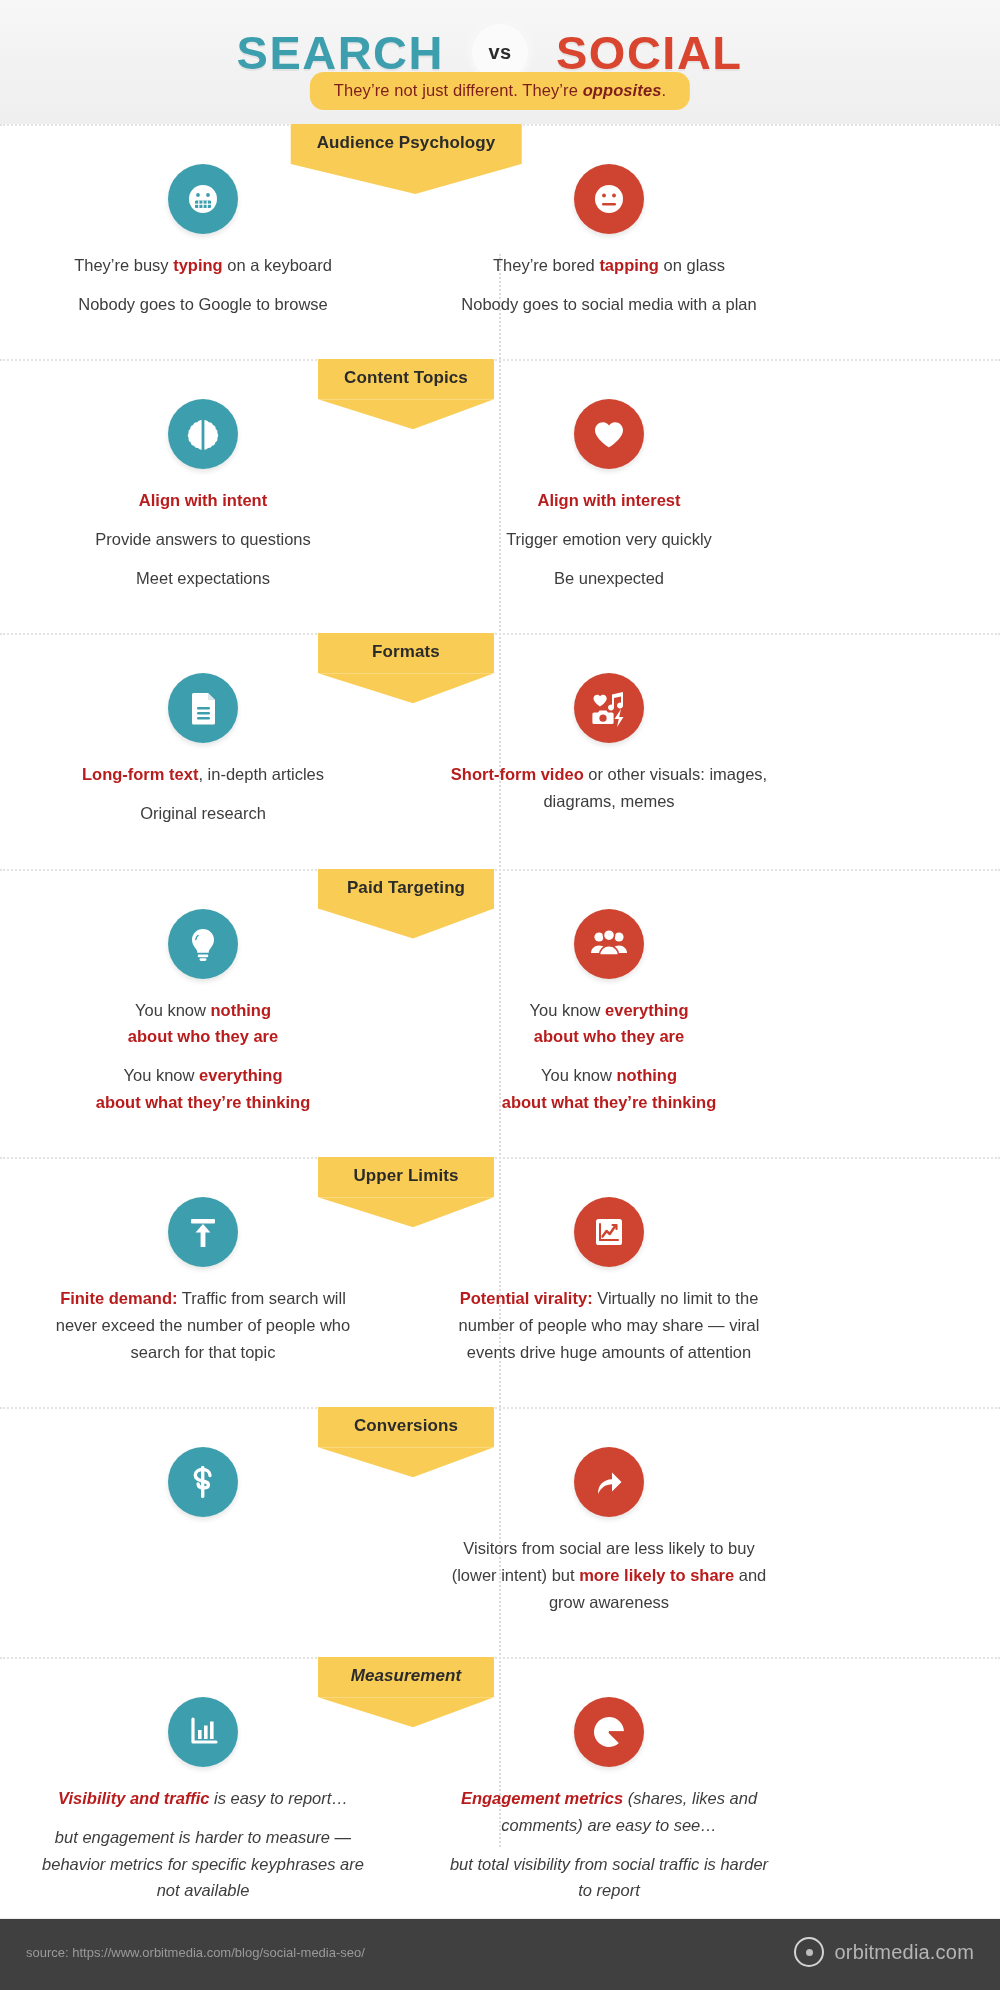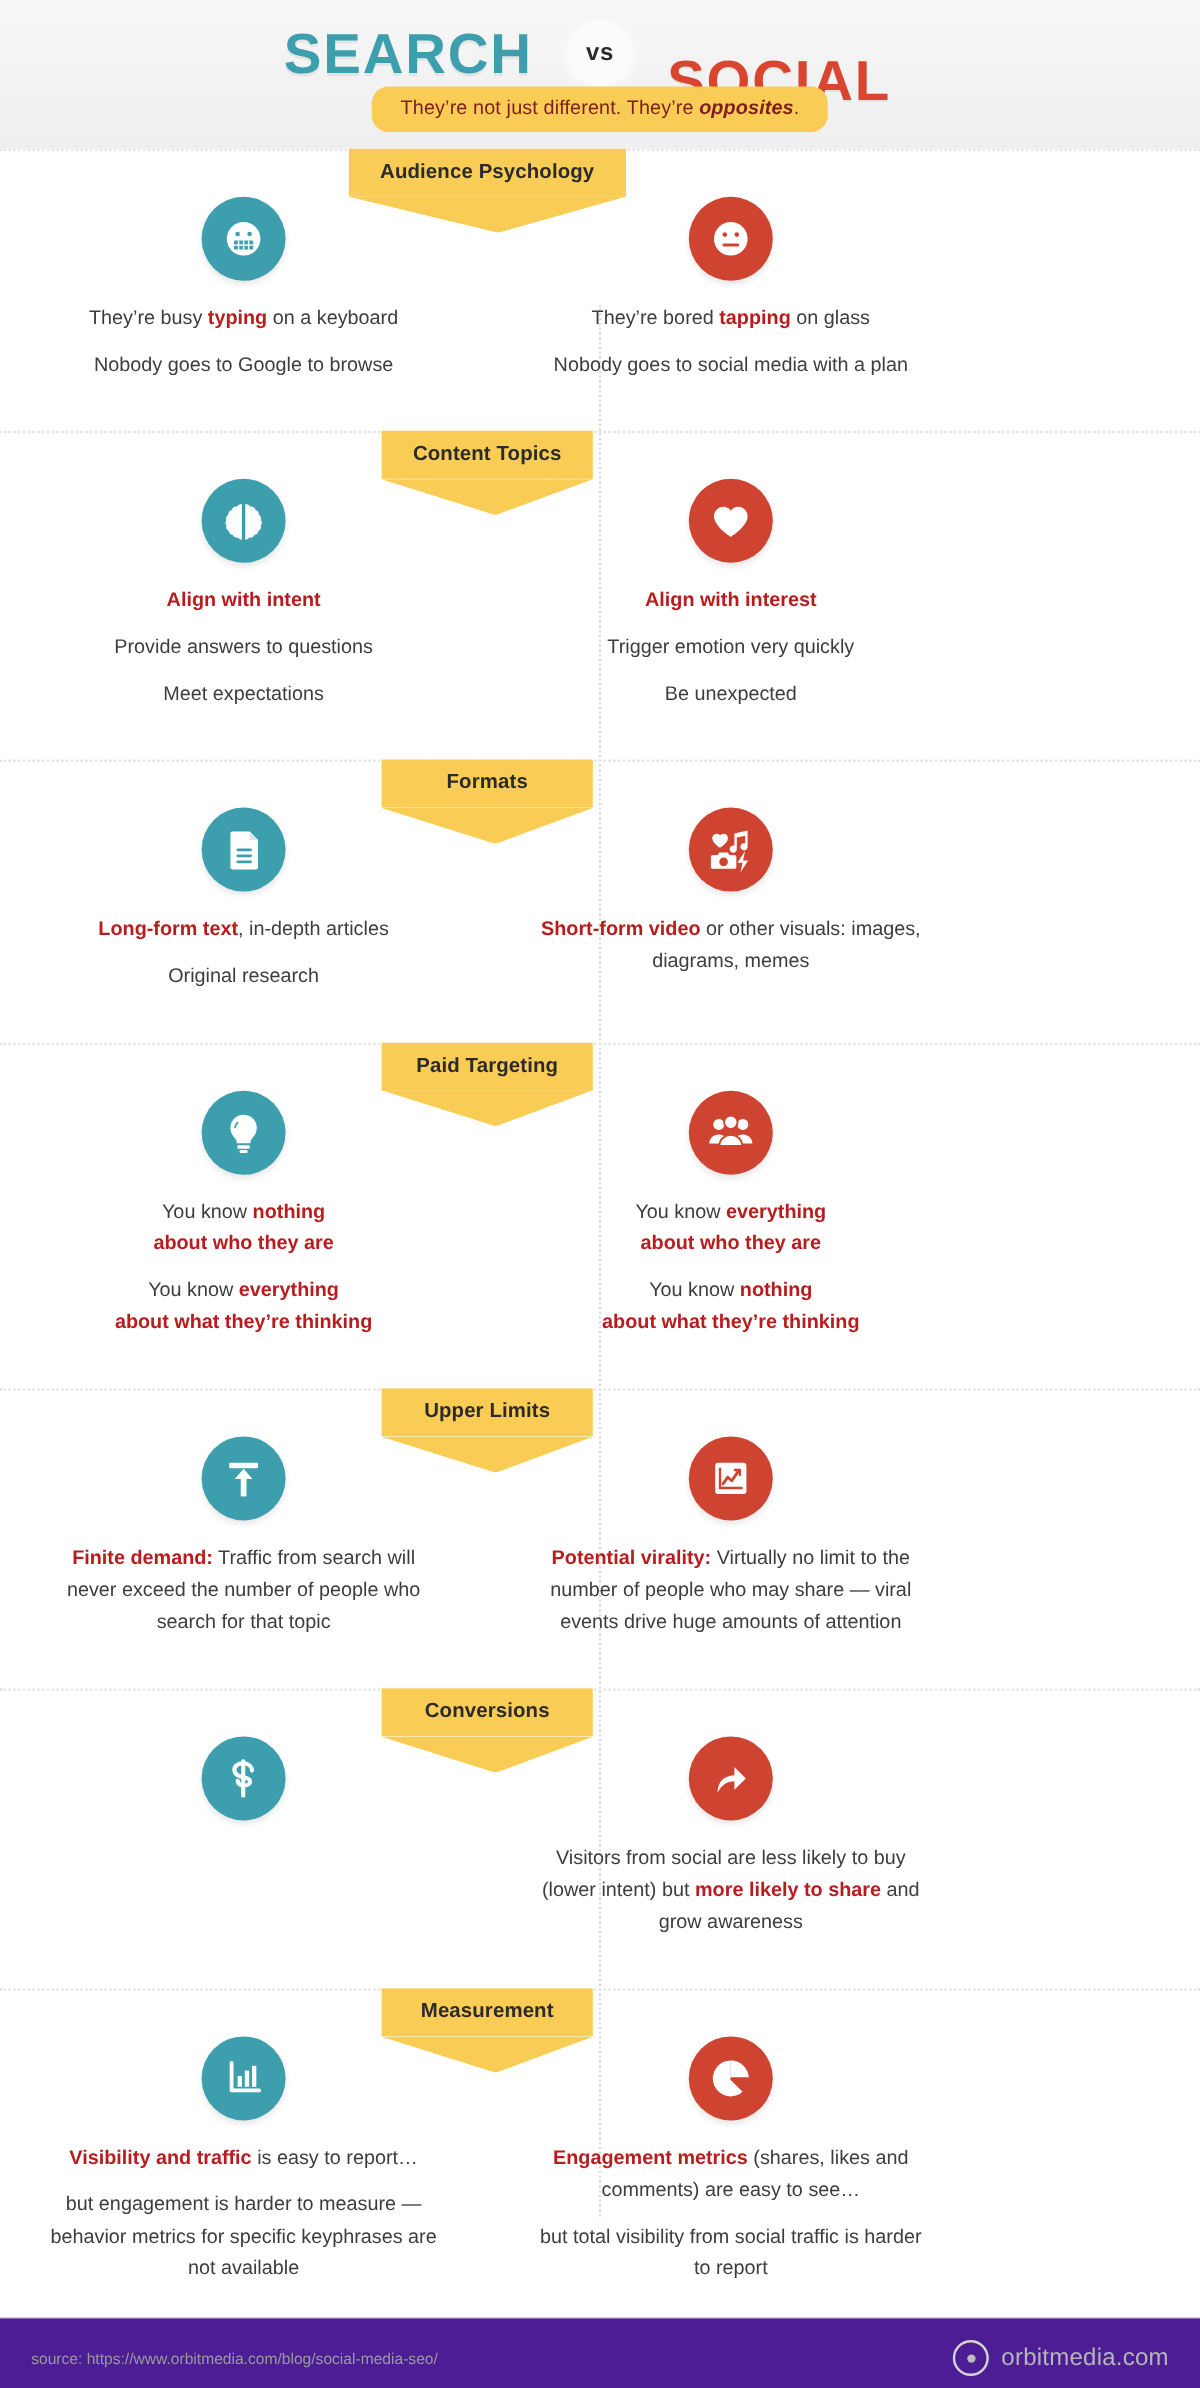--- a/index.html
+++ b/index.html
@@ -26,21 +26,21 @@
     height: 124px;
     background: linear-gradient(180deg,#f7f7f7 0%, #f2f2f2 55%, #efefef 100%);
   }
   .header-titles {
     position: absolute;
     top: 8px;
     left: 0;
     width: 1000px;
     height: 72px;
     display: flex;
-    align-items: center;
+    align-items: flex-end;
     justify-content: center;
     gap: 0px;
   }
   .title-search {
     width: 270px;
     text-align: right;
     color: #3d9fae;
     font-size: 47px;
     font-weight: 700;
     letter-spacing: 1.5px;
@@ -191,23 +191,23 @@
   }
   .line:last-child { margin-bottom: 0; }
   .line b { font-weight: 700; color: #b91c1c; }
 
   
   .footer {
     position: absolute;
     left: 0;
     bottom: 0;
     width: 1000px;
-    height: 59px;
+    height: 72px;
     border-top: 1px solid #ededed;
-    background: #4c1d95;
+    background: #404040;
   }
   .footer-source {
     position: absolute;
     left: 26px;
     top: 26px;
     font-size: 13px;
     color: #9a9a9a;
   }
   .footer-brand {
     position: absolute;
@@ -458,21 +458,21 @@
               <svg width="38" height="38" viewBox="0 0 38 38">
                 <path d="M8 31c0-9.2 5.4-14.3 14-14.7V9.5L31.5 19 22 28.5v-7.2c-6.1.2-10.6 2.8-14 9.7z" fill="#fff"></path>
               </svg>
             </div>
             <div class="lines">
               <div class="line"><span>Visitors from social are less likely to buy (lower intent) but </span><b>more likely to share</b><span> and grow awareness</span></div>
             </div>
           </div>
         </div>
       </div>
-      <div class="section" style="padding-bottom: 33px;">
+      <div class="section" style="padding-bottom: 33px; font-style: italic;">
         <div class="sep"></div>
         <div class="banner-wrap">
           <div class="banner">Measurement</div>
         </div>
         <div class="band">
           <div class="col">
             <div class="icon-circle teal">
               <svg width="38" height="38" viewBox="0 0 38 38">
                 <path d="M9 6v23h23" stroke="#fff" stroke-width="3.2" fill="none" stroke-linecap="round" stroke-linejoin="round"></path>
                 <rect x="14" y="17" width="3.6" height="9" fill="#fff"></rect>

